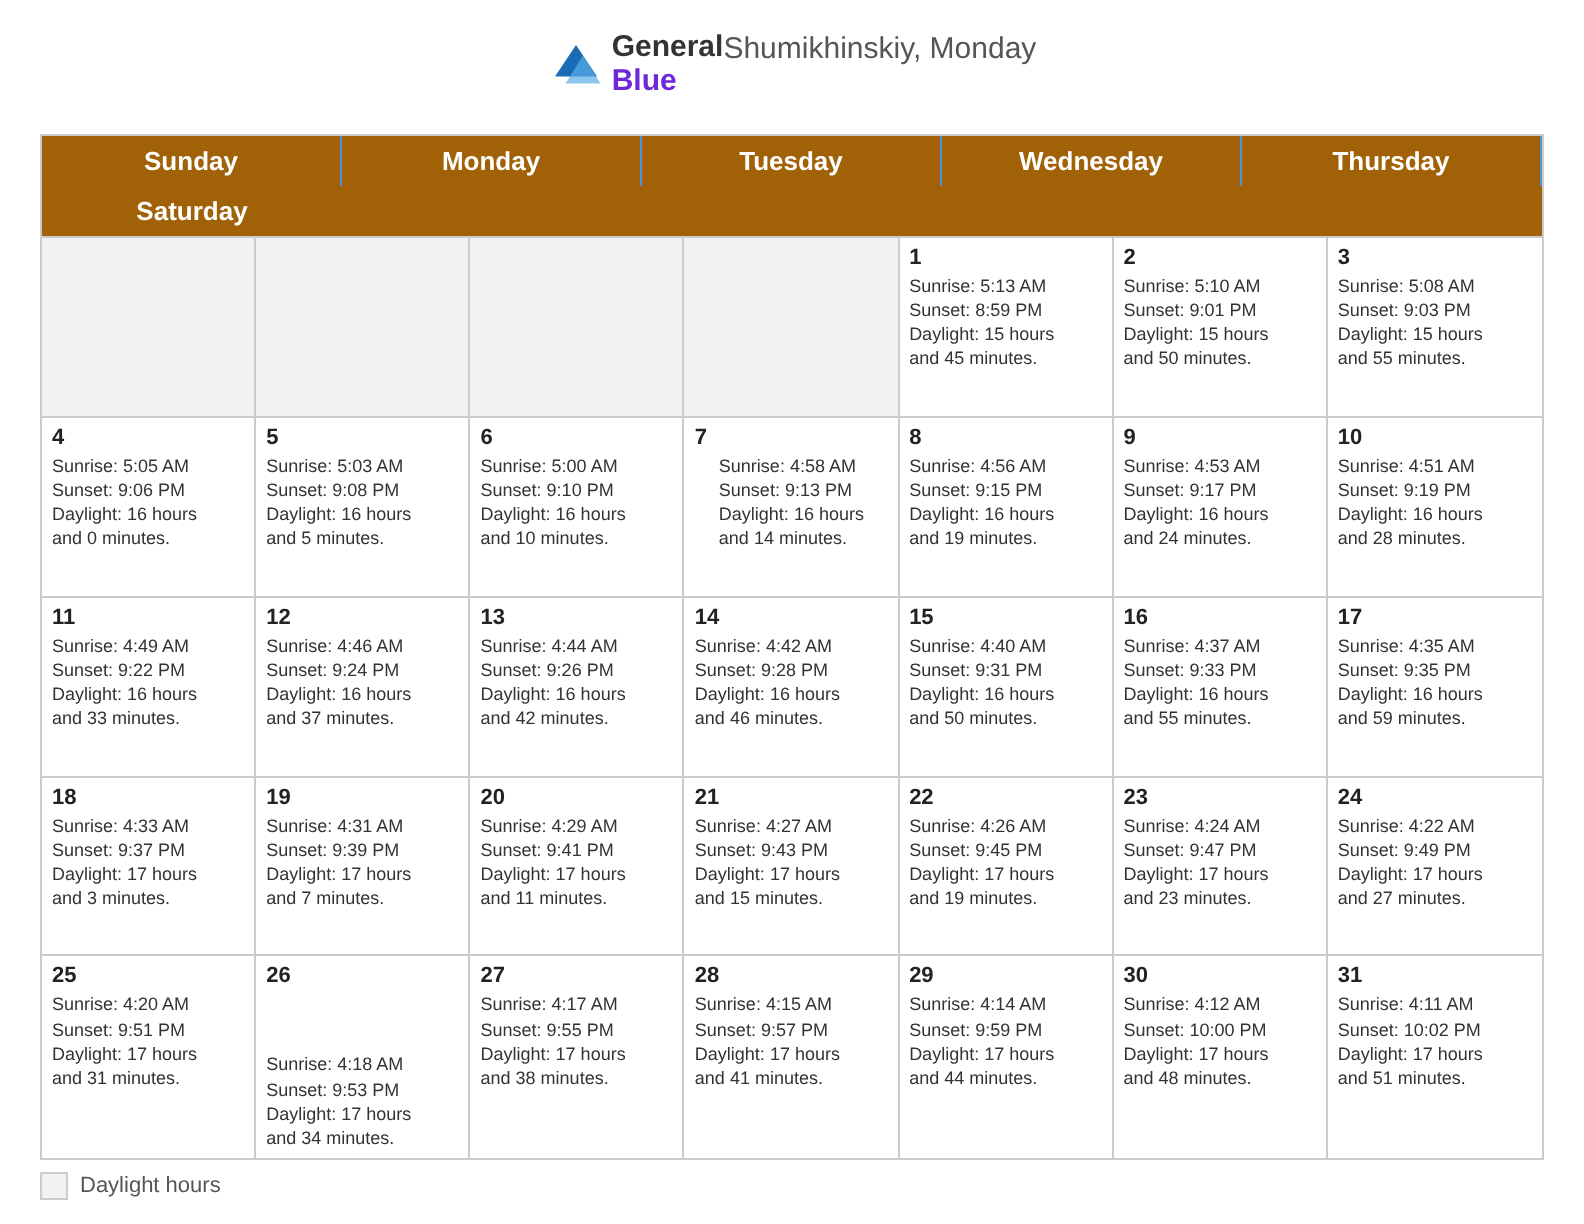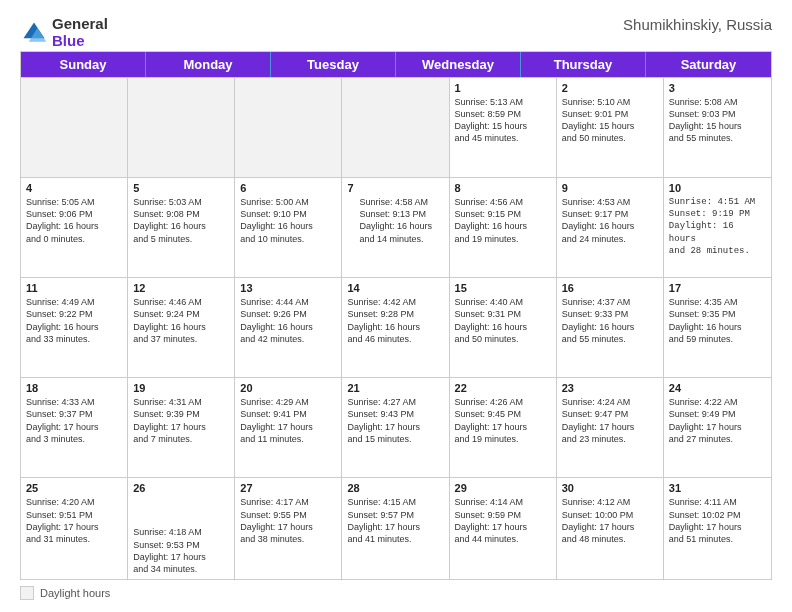--- a/index.html
+++ b/index.html
@@ -12,23 +12,23 @@
     }
     .page {
       width: 792px;
       height: 612px;
       padding: 16px 20px 12px 20px;
       display: flex;
       flex-direction: column;
     }
     .header {
       display: flex;
-      justify-content: space-between;
+      justify-content: center;
       align-items: flex-start;
-      margin-bottom: 2px;
+      margin-bottom: 18px;
     }
     .logo {
       display: flex;
       align-items: center;
       gap: 4px;
     }
     .logo-text {
       font-size: 15px;
       font-weight: bold;
       line-height: 1.1;
@@ -53,22 +53,22 @@
       color: #555;
     }
     .calendar {
       flex: 1;
       display: flex;
       flex-direction: column;
       border: 1px solid #ccc;
     }
     .cal-header-row {
       display: grid;
-      grid-template-columns: repeat(6, 1fr);
-      background: #6d28d9;
+      grid-template-columns: repeat(5, 1fr);
+      background: #a16207;
     }
     .cal-header-cell {
       color: #fff;
       font-size: 13px;
       font-weight: bold;
       text-align: center;
       padding: 5px 2px;
       border-right: 1px solid #4a95d8;
     }
     .cal-header-cell:last-child { border-right: none; }
@@ -132,21 +132,21 @@
       <svg class="logo-icon" viewBox="0 0 32 32" xmlns="http://www.w3.org/2000/svg">
         <polygon points="16,4 28,22 4,22" fill="#1a6cb5"></polygon>
         <polygon points="20,10 30,26 10,26" fill="#5aaee8" opacity="0.7"></polygon>
       </svg>
       <div class="logo-text">
         <span class="logo-general">General</span><br>
         <span class="logo-blue">Blue</span>
       </div>
     </div>
     <div class="title-block">
-      <div class="title-location">Shumikhinskiy, Russia</div>
+      <div class="title-location">Shumikhinskiy, Monday</div>
     </div>
   </div>
 
   <div class="calendar">
     <div class="cal-header-row" id="cal-header">
         <div class="cal-header-cell">Sunday</div>
         <div class="cal-header-cell">Monday</div>
         <div class="cal-header-cell">Tuesday</div>
         <div class="cal-header-cell">Wednesday</div>
         <div class="cal-header-cell">Thursday</div>
@@ -218,21 +218,21 @@
           </div>
           <div class="cal-cell">
             <div class="day-number">9</div>
             <div class="cell-text" style="white-space: pre-line;">Sunrise: 4:53 AM
 Sunset: 9:17 PM
 Daylight: 16 hours
 and 24 minutes.</div>
           </div>
           <div class="cal-cell">
             <div class="day-number">10</div>
-            <div class="cell-text" style="white-space: pre-line; font-family: Liberation Mono, monospace;">Sunrise: 4:51 AM
+            <div class="cell-text" style="white-space: pre-line;">Sunrise: 4:51 AM
 Sunset: 9:19 PM
 Daylight: 16 hours
 and 28 minutes.</div>
           </div>
         </div>
         <div class="cal-week">
           <div class="cal-cell">
             <div class="day-number">11</div>
             <div class="cell-text" style="white-space: pre-line;">Sunrise: 4:49 AM
 Sunset: 9:22 PM

